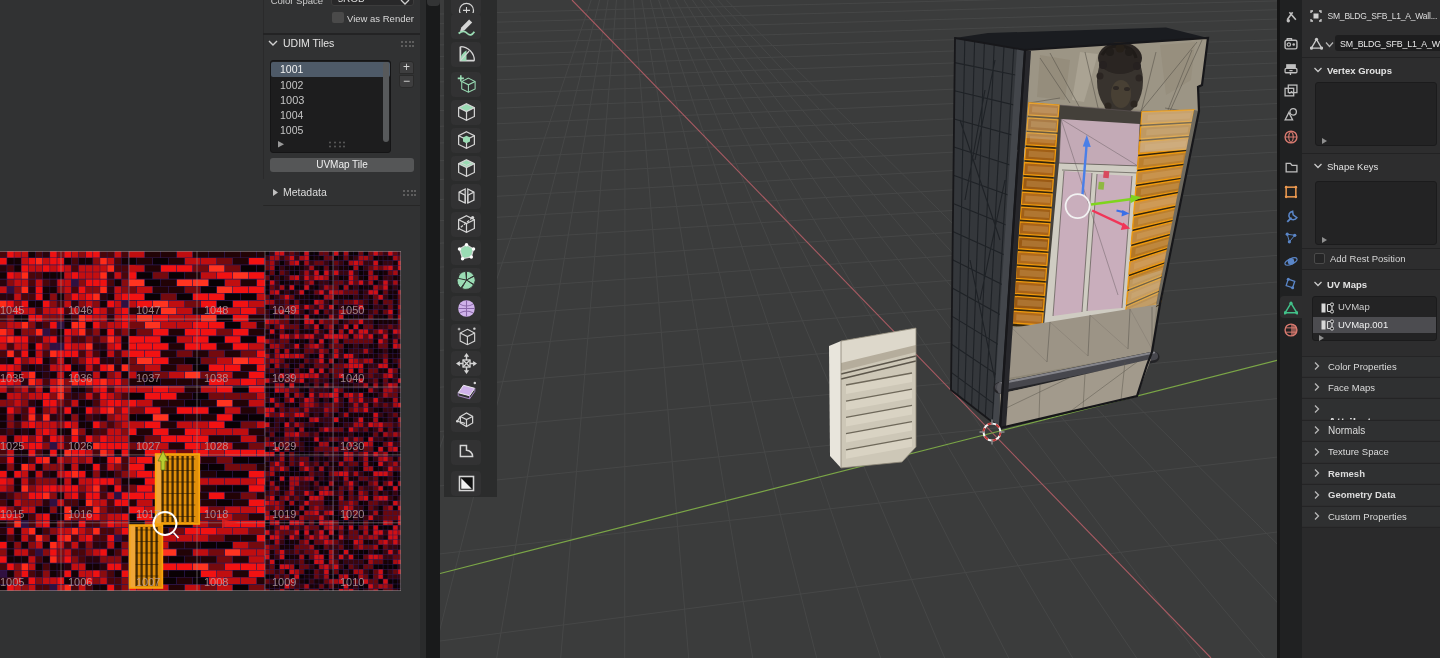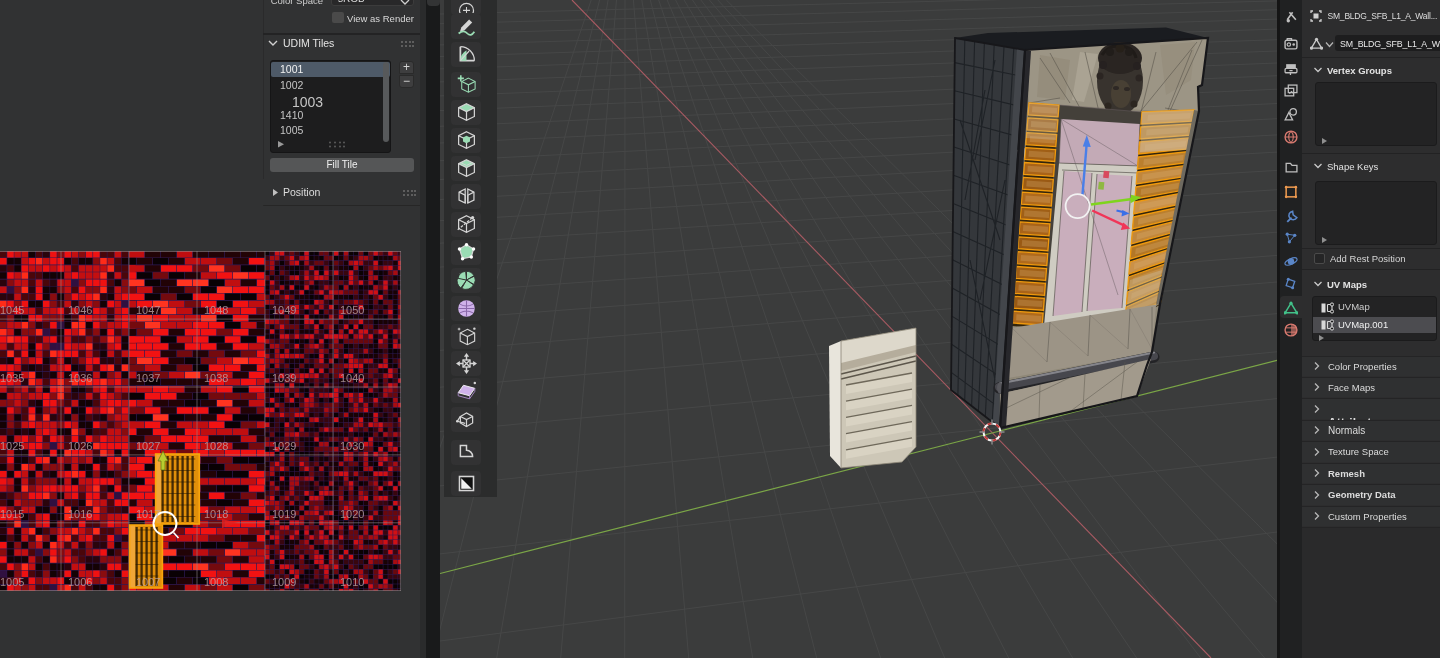--- a/index.html
+++ b/index.html
@@ -99,47 +99,47 @@
         <circle cx="2" cy="6" r="1"></circle>
         <circle cx="6" cy="6" r="1"></circle>
         <circle cx="10" cy="6" r="1"></circle>
         <circle cx="13" cy="6" r="1"></circle>
       </g>
     </svg>
     <div class="a" style="left:270px;top:60px;width:121px;height:93px;background:#1d1d1e;border:1px solid #151516;border-radius:3px"></div>
     <div class="a" style="left:271px;top:61.5px;width:119px;height:15.5px;background:#4e5a68;border-radius:2px"></div>
     <div class="txt" style="left:280px;top:63px;font-size:10.5px;color:#f2f2f2">1001</div>
     <div class="txt" style="left:280px;top:78.5px;font-size:10.5px;color:#c5c5c5">1002</div>
-    <div class="txt" style="left:292px;top:93.7px;font-size:14px;color:#c5c5c5">1003</div>
-    <div class="txt" style="left:280px;top:108.9px;font-size:10.5px;color:#c5c5c5">1410</div>
+    <div class="txt" style="left:280px;top:93.7px;font-size:11px;color:#c5c5c5">1003</div>
+    <div class="txt" style="left:280px;top:108.9px;font-size:10.5px;color:#c5c5c5">1004</div>
     <div class="txt" style="left:280px;top:124.1px;font-size:10.5px;color:#c5c5c5">1005</div>
     <svg class="a" style="left:277px;top:140px" width="8" height="8">
       <path d="M1 1l6 3.2L1 7.5z" fill="#999"></path>
     </svg>
     <svg class="a" style="left:328px;top:141px" width="18" height="7">
       <g fill="#5c5c5c">
         <circle cx="2" cy="1.5" r="1"></circle>
         <circle cx="7" cy="1.5" r="1"></circle>
         <circle cx="12" cy="1.5" r="1"></circle>
         <circle cx="16" cy="1.5" r="1"></circle>
         <circle cx="2" cy="5.5" r="1"></circle>
         <circle cx="7" cy="5.5" r="1"></circle>
         <circle cx="12" cy="5.5" r="1"></circle>
         <circle cx="16" cy="5.5" r="1"></circle>
       </g>
     </svg>
     <div class="a" style="left:383px;top:62px;width:5.5px;height:80px;background:#57595b;border-radius:3px"></div>
     <div class="a" style="left:399px;top:60.5px;width:15px;height:13.5px;background:#3e3e3f;border:1px solid #2a2a2a;border-radius:3px 3px 0 0;color:#d5d5d5;font-size:12px;line-height:11px;text-align:center">+</div>
     <div class="a" style="left:399px;top:74.5px;width:15px;height:13.5px;background:#3e3e3f;border:1px solid #2a2a2a;border-radius:0 0 3px 3px;color:#d5d5d5;font-size:12px;line-height:11px;text-align:center">−</div>
-    <div class="a" style="left:270px;top:158px;width:144px;height:14px;background:#555657;border-radius:3px;color:#f0f0f0;font-size:10px;line-height:14px;text-align:center">Fill Tile</div>
+    <div class="a" style="left:270px;top:158px;width:144px;height:14px;background:#555657;border-radius:3px;color:#f0f0f0;font-size:10px;line-height:14px;text-align:center">UVMap Tile</div>
     <div class="a" style="left:263px;top:179px;width:163px;height:26px;background:#313233"></div>
     <svg class="a" style="left:272px;top:188px" width="8" height="9">
       <path d="M1 1l5 3.5L1 8z" fill="#c0c0c0"></path>
     </svg>
-    <div class="txt" style="left:283px;top:186px;font-size:10.5px;color:#dddddd">Position</div>
+    <div class="txt" style="left:283px;top:186px;font-size:10.5px;color:#dddddd">Metadata</div>
     <svg class="a" style="left:402px;top:189px" width="14" height="8">
       <g fill="#6e6e6e">
         <circle cx="2" cy="2" r="1"></circle>
         <circle cx="6" cy="2" r="1"></circle>
         <circle cx="10" cy="2" r="1"></circle>
         <circle cx="13" cy="2" r="1"></circle>
         <circle cx="2" cy="6" r="1"></circle>
         <circle cx="6" cy="6" r="1"></circle>
         <circle cx="10" cy="6" r="1"></circle>
         <circle cx="13" cy="6" r="1"></circle>

